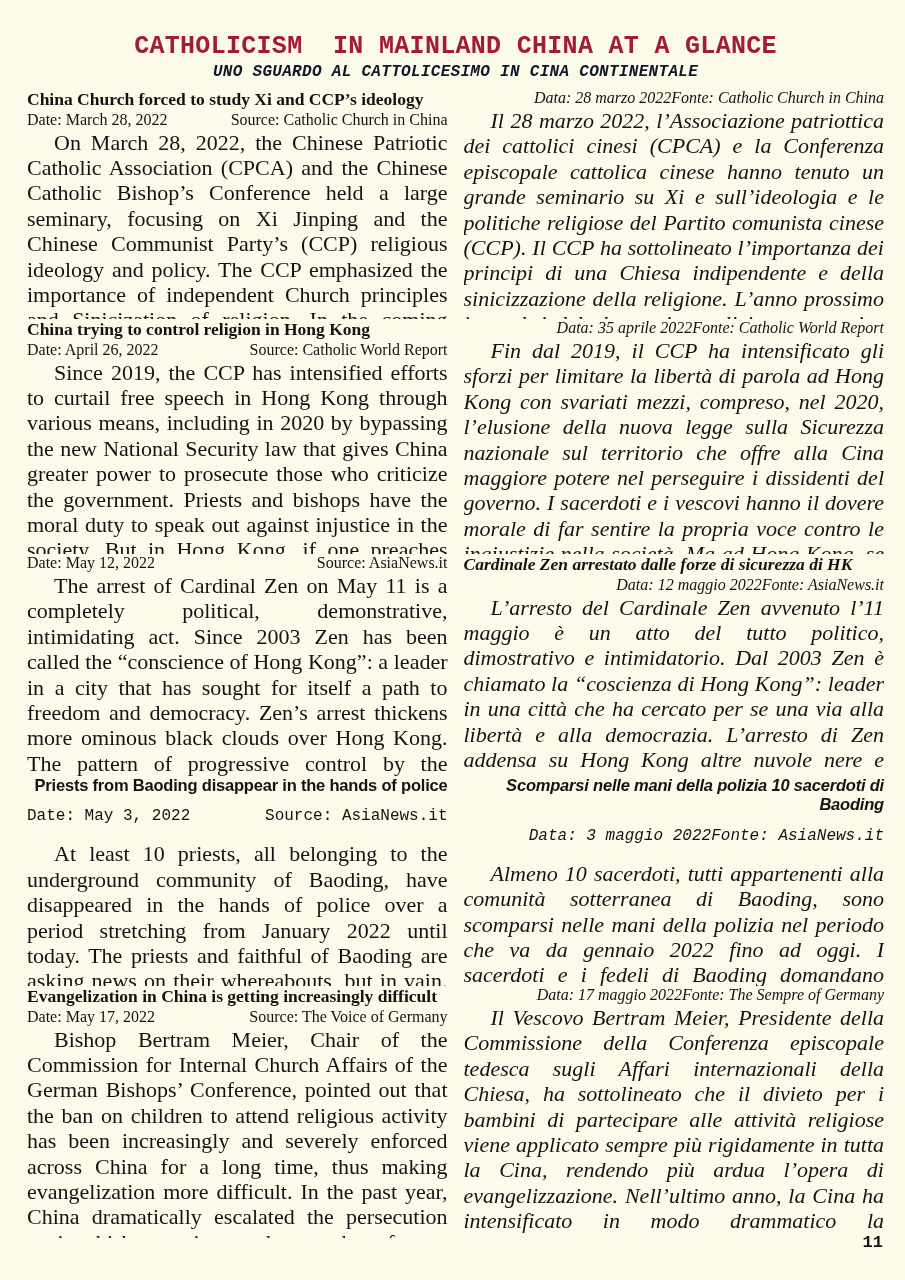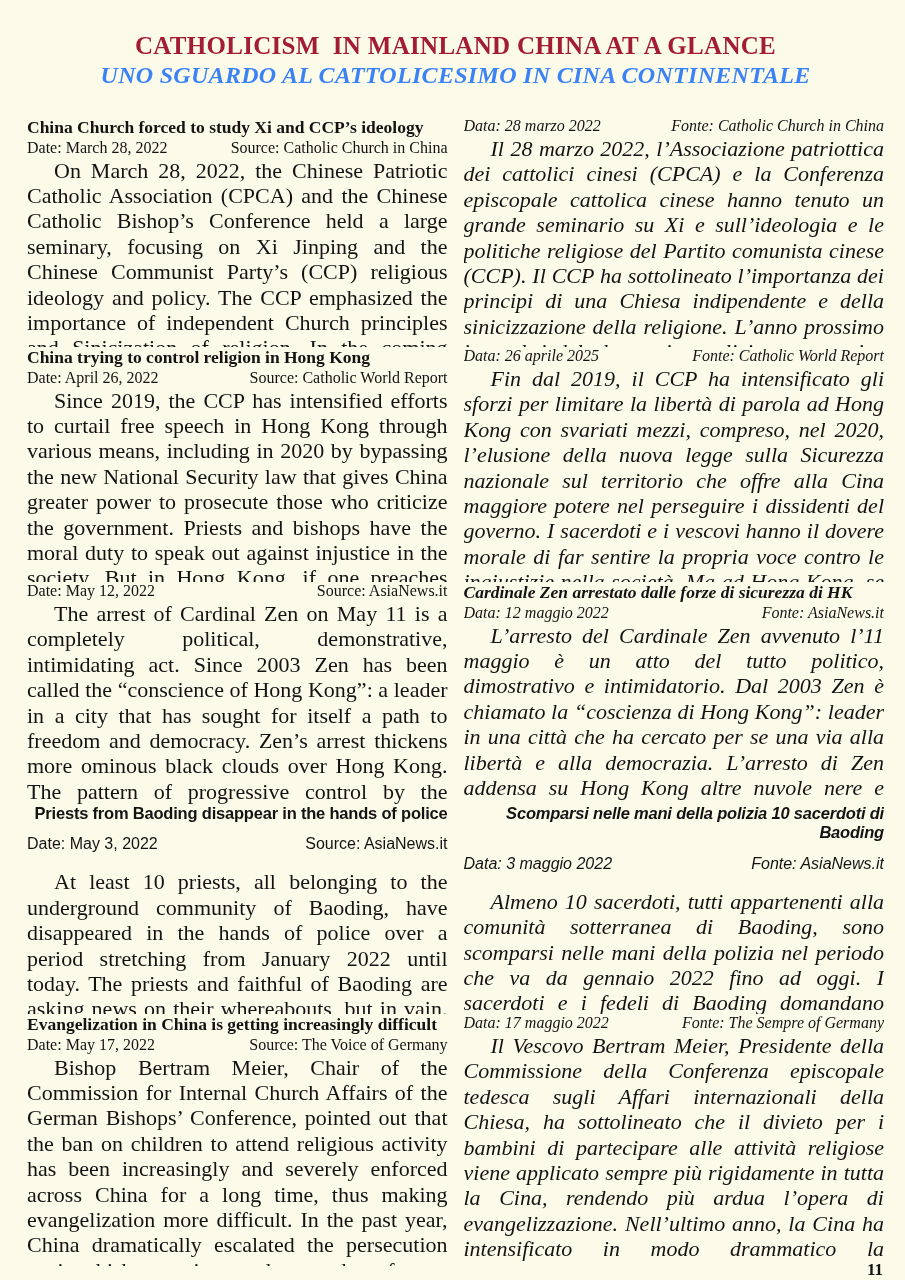--- a/index.html
+++ b/index.html
@@ -8,31 +8,31 @@
     width: 905px; height: 1280px;
     background: #FCFBE9;
     color: #131313;
     font-family: "Liberation Serif", serif;
     overflow: hidden;
     position: relative;
   }
   .page { padding: 26px 21px 0 27px; }
 
   
-  .masthead { text-align: center; margin-bottom: 28px; }
+  .masthead { text-align: center; margin-bottom: 8px; font-family: Liberation Mono, monospace; }
   .title-en {
     color: #A31C35;
     font-size: 25px; font-weight: bold;
     letter-spacing: 0.3px;
     white-space: pre-wrap;
     margin: 6px 0 0 0;
   }
   .title-it {
-    color: #3b82f6;
-    font-size: 24px; font-weight: bold; font-style: italic;
+    color: #0f172a;
+    font-size: 16px; font-weight: bold; font-style: italic;
     letter-spacing: 0.3px;
     margin: 2px 0 0 0;
   }
 
   
   .columns { display: grid; grid-template-columns: 1fr 1fr; column-gap: 16px; }
   .col { min-width: 0; }
 
   article { display: block; overflow: hidden; }
   .row1 { height: 230px; }
@@ -50,40 +50,40 @@
     font-size: 16px; line-height: 1.18;
   }
   p.bodytext {
     margin: 0; font-size: 22px; line-height: 1.155;
     text-align: justify; text-indent: 27px;
     hyphens: auto; -webkit-hyphens: auto;
   }
 
   
   .col-it h3 { font-style: italic; }
-  .col-it .dateline, .col-it p.bodytext { font-style: italic; }
+  .col-it .dateline, .col-it p.bodytext { font-style: italic; justify-content: flex-end; }
 
   
   .alt h3 {
     font-family: "Liberation Sans", sans-serif;
     font-size: 16.5px; letter-spacing: -0.2px;
     margin-bottom: 12px;
     text-align: right;
   }
   .alt .dateline {
-    font-family: Liberation Sans, sans-serif;
+    font-family: Liberation Mono, monospace;
     font-size: 16px; margin-bottom: 15px;
   }
   .col-it .alt h3 { font-style: italic; }
 
   
   .page-number {
-    position: absolute; right: 22px; bottom: 0;
+    position: absolute; right: 22px; bottom: 28px;
     font-size: 17px; font-weight: bold;
-    font-family: Liberation Serif, serif;
+    font-family: Liberation Mono, monospace;
   }
 </style>
 </head>
 <body>
 
 <div class="page">
 
   <div class="masthead">
     <div class="title-en">CATHOLICISM  IN MAINLAND CHINA AT A GLANCE</div>
     <div class="title-it">UNO SGUARDO AL CATTOLICESIMO IN CINA CONTINENTALE</div>
@@ -144,21 +144,21 @@
       <article class="row1">
         <div class="dateline">
           <span>Data: 28 marzo 2022</span>
           <span>Fonte: Catholic Church in China</span>
         </div>
         <p class="bodytext">Il 28 marzo 2022, l’Associazione patriottica dei cattolici cinesi (CPCA) e la Conferenza episcopale cattolica cinese hanno tenuto un grande seminario su Xi e sull’ideologia e le politiche religiose del Partito comunista cinese (CCP). Il CCP ha sottolineato l’importanza dei principi di una Chiesa indipendente e della sinicizzazione della religione. L’anno prossimo i membri del clero e i cattolici sono tenuti a implementare in modo “completo e fedele” le regole di Xi e la teoria del CCP sugli affari religiosi sotto la guida del Dipartimento di lavoro del fronte unito del CCP.</p>
       </article>
 
       <article class="row2">
         <div class="dateline">
-          <span>Data: 26 aprile 2025</span>
+          <span>Data: 35 aprile 2022</span>
           <span>Fonte: Catholic World Report</span>
         </div>
         <p class="bodytext">Fin dal 2019, il CCP ha intensificato gli sforzi per limitare la libertà di parola ad Hong Kong con svariati mezzi, compreso, nel 2020, l’elusione della nuova legge sulla Sicurezza nazionale sul territorio che offre alla Cina maggiore potere nel perseguire i dissidenti del governo. I sacerdoti e i vescovi hanno il dovere morale di far sentire la propria voce contro le ingiustizie nella società. Ma ad Hong Kong, se qualcuno critica il governo, le ripercussioni sono enormi. Nell’ultimo biennio, per tali motivi, i sacerdoti o i vescovi si sono espressi raramente in pubblico contro il CCP.</p>
       </article>
 
       <article class="row3">
         <h3>Cardinale Zen arrestato dalle forze di sicurezza di HK</h3>
         <div class="dateline">
           <span>Data: 12 maggio 2022</span>
           <span>Fonte: AsiaNews.it</span>

